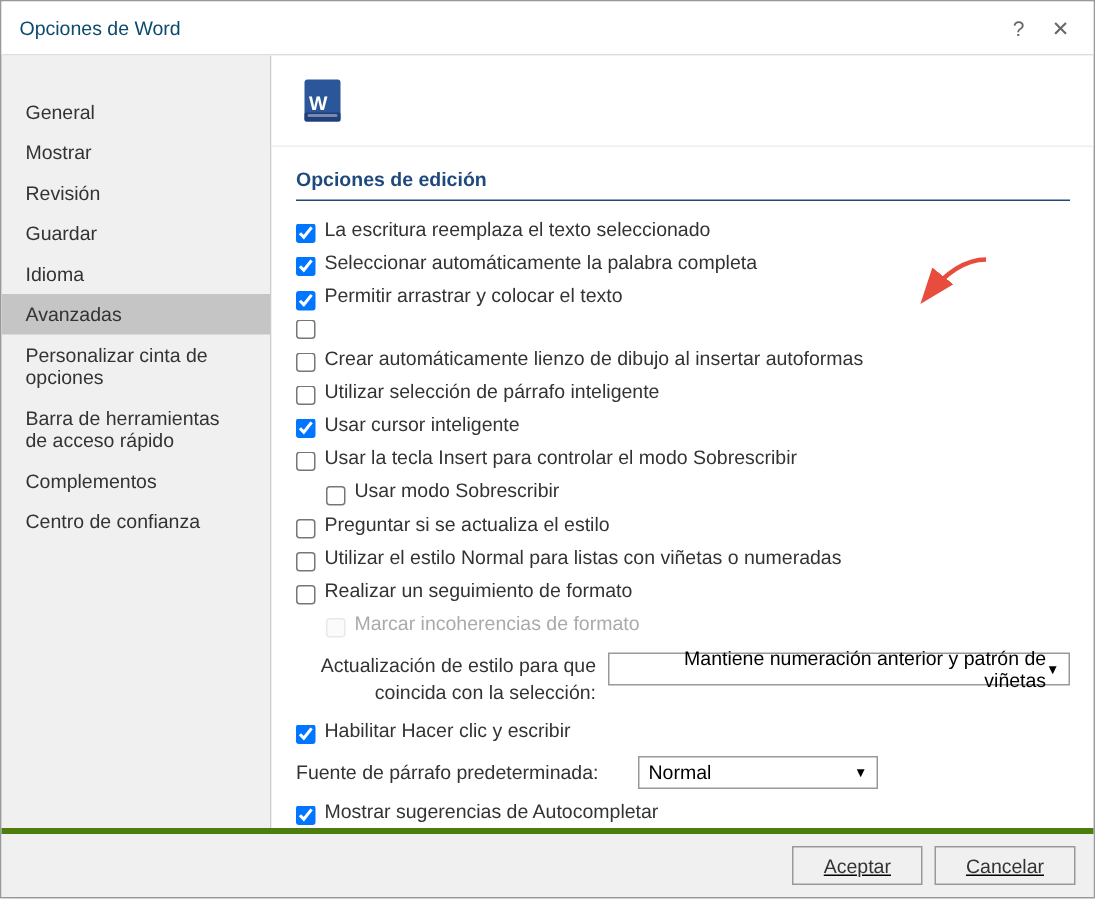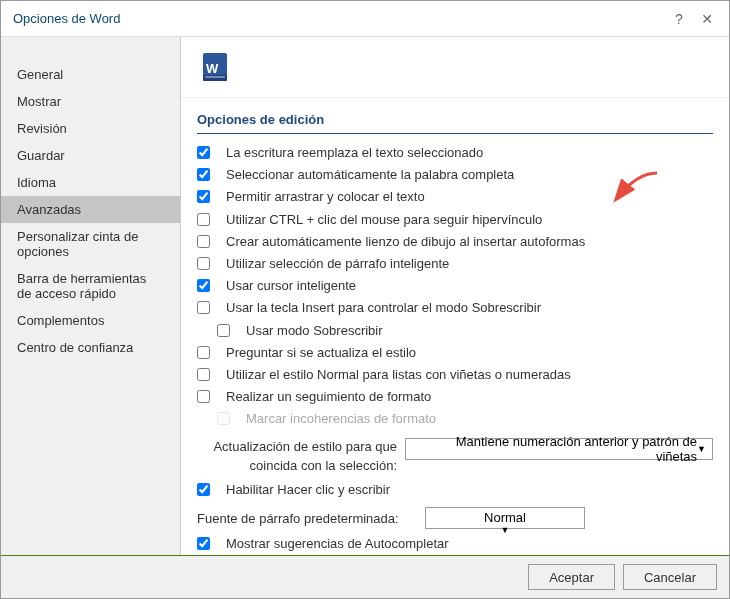--- a/index.html
+++ b/index.html
@@ -12,29 +12,29 @@
     .dialog-body { display: flex; flex: 1; overflow: hidden; }
     .sidebar { width: 180px; background: #f0f0f0; padding: 24px 0; border-right: 1px solid #ccc; overflow-y: auto; }
     .sidebar-item { padding: 6px 16px; cursor: pointer; color: #333; font-size: 13px; }
     .sidebar-item.active { background: #c5c5c5; font-weight: normal; }
     .main-content { flex: 1; background: #fff; display: flex; flex-direction: column; overflow: hidden; }
     .main-header { padding: 12px 16px; border-bottom: 1px solid #eee; display: flex; align-items: center; gap: 12px; background: #fff; }
     .header-icon { width: 36px; height: 36px; display: flex; align-items: center; justify-content: center; }
     .header-title { font-size: 13px; color: #333; }
     .main-scroll { flex: 1; overflow-y: auto; padding: 0 16px 16px; }
     .section-header { font-size: 13px; color: #1f497d; font-weight: bold; padding: 10px 0 6px; border-bottom: 1px solid #1f497d; margin-bottom: 8px; margin-top: 4px; }
-    .option-row { display: flex; align-items: flex-start; padding: 2px 0; gap: 16px; }
+    .option-row { display: flex; align-items: flex-end; padding: 2px 0; gap: 6px; }
     .option-row label { color: #333; line-height: 1.4; cursor: pointer; }
     .option-row input[type="checkbox"] { margin-top: 2px; width: 13px; height: 13px; flex-shrink: 0; cursor: pointer; }
     .option-row input[type="checkbox"]:disabled { cursor: default; opacity: 0.5; }
     .indent { margin-left: 20px; }
     .combo-box { border: 1px solid #aaa; background: #fff; padding: 2px 4px; height: 22px; display: flex; align-items: center; justify-content: space-between; cursor: pointer; }
     .combo-box-wide { width: 280px; font-size: 13px; }
     .combo-box-normal { width: 160px; font-size: 13px; }
-    .dialog-footer { display: flex; justify-content: flex-end; align-items: flex-end; padding: 8px 12px; gap: 8px; border-top: 1px solid #4d7c0f; background: #f0f0f0; }
+    .dialog-footer { display: flex; justify-content: flex-end; align-items: flex-end; padding: 8px 12px; gap: 8px; border-top: 4px solid #4d7c0f; background: #f0f0f0; text-decoration: underline; }
     .btn { padding: 4px 20px; border: 1px solid #999; background: #f0f0f0; cursor: pointer; font-size: 13px; color: #333; height: 26px; }
     .btn-primary { background: #f0f0f0; }
   </style>
 </head>
 <body>
 
 <div class="dialog">
 
   <div class="title-bar">
     <span class="title-bar-left">Opciones de Word</span>
@@ -94,21 +94,20 @@
               <defs>
                 <marker id="arrowhead" markerWidth="8" markerHeight="8" refX="6" refY="3" orient="auto">
                   <polygon points="0 0, 8 3, 0 6" fill="#e74c3c"></polygon>
                 </marker>
               </defs>
               <path d="M 80 5 Q 60 5 40 30" stroke="#e74c3c" stroke-width="3" fill="none" marker-end="url(#arrowhead)"></path>
             </svg>
           </div>
           <div class="option-row">
             <input type="checkbox" style="">
-            <label>Utilizar CTRL + clic del mouse para seguir hipervínculo</label>
           </div>
           <div class="option-row">
             <input type="checkbox" style="">
             <label>Crear automáticamente lienzo de dibujo al insertar autoformas</label>
           </div>
           <div class="option-row">
             <input type="checkbox" style="">
             <label>Utilizar selección de párrafo inteligente</label>
           </div>
           <div class="option-row">
@@ -149,21 +148,21 @@
           </div>
         </div>
 
         <div class="option-row">
           <input type="checkbox" checked="" style="">
           <label>Habilitar Hacer clic y escribir</label>
         </div>
 
         <div style="display:flex; align-items:center; margin: 6px 0 4px; gap:8px;">
           <div style="font-size:13px; color:#333; width:220px; flex-shrink:0;">Fuente de párrafo predeterminada:</div>
-          <div class="combo-box combo-box-normal" style="cursor:pointer; display:flex; justify-content:space-between; align-items:center; padding:2px 6px; height:22px; border:1px solid #999; background:#fff; font-size:13px; width:160px;flex-direction:column;">
+          <div class="combo-box combo-box-normal" style="cursor:pointer; display:flex; justify-content:space-between; align-items:center; padding:2px 6px; height:22px; border:1px solid #999; background:#fff; font-size:13px; width:160px;">
             <span>Normal</span>
             <span style="font-size:9px;">▼</span>
           </div>
         </div>
 
         <div class="option-row">
           <input type="checkbox" checked="" style="">
           <label>Mostrar sugerencias de Autocompletar</label>
         </div>
 

